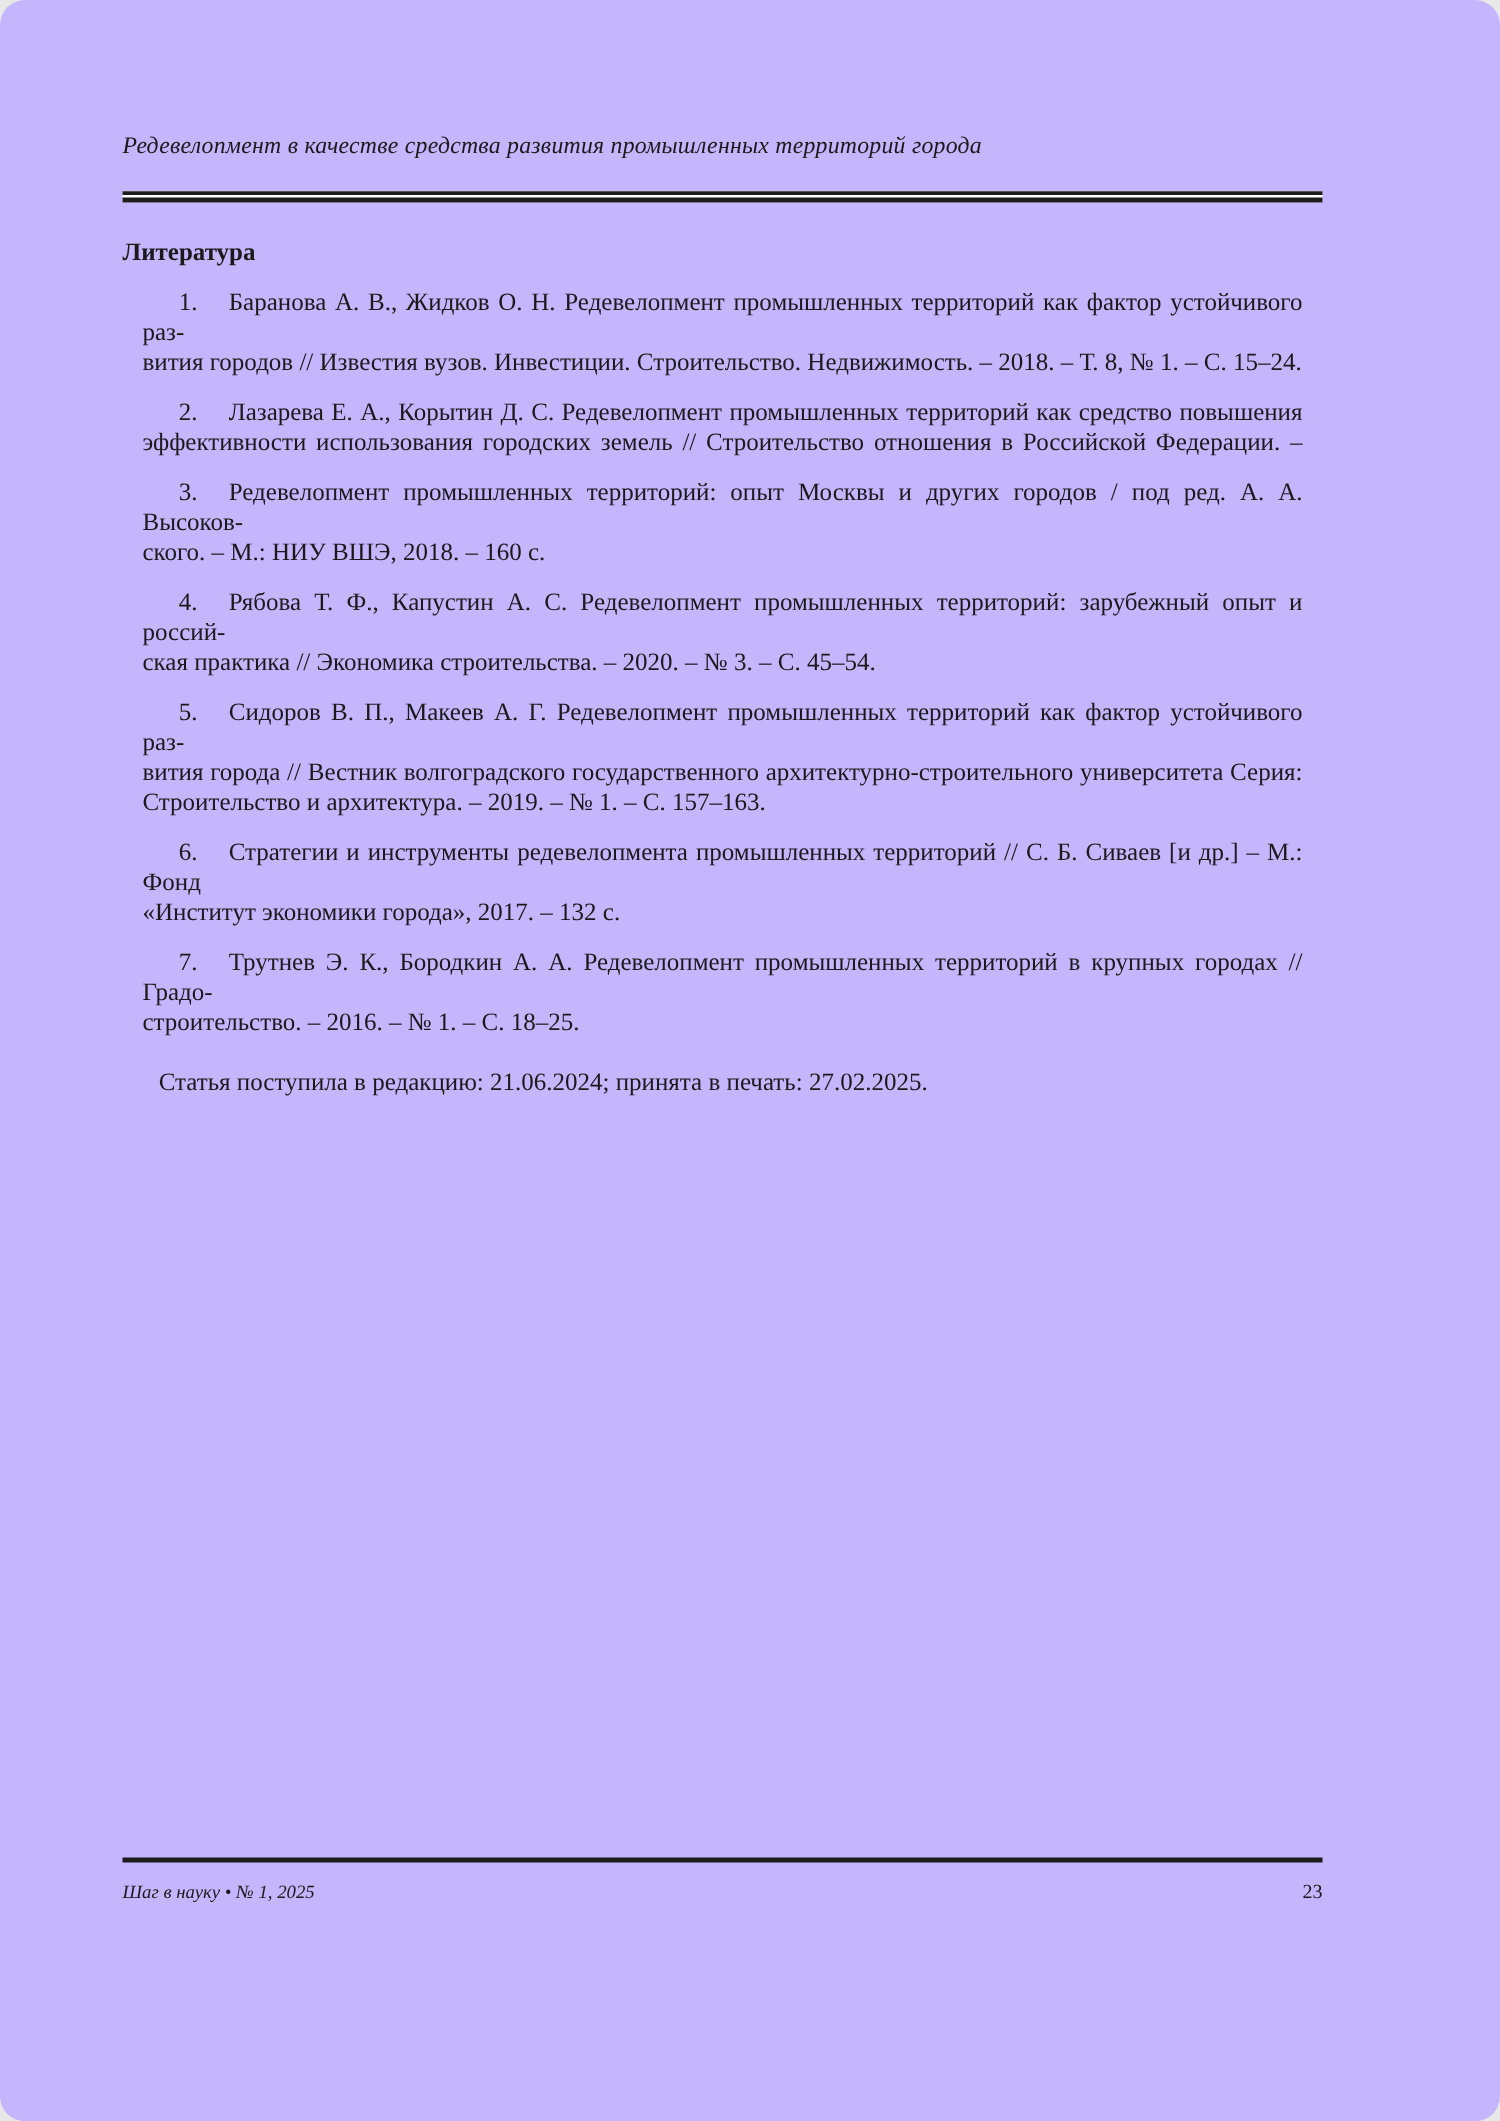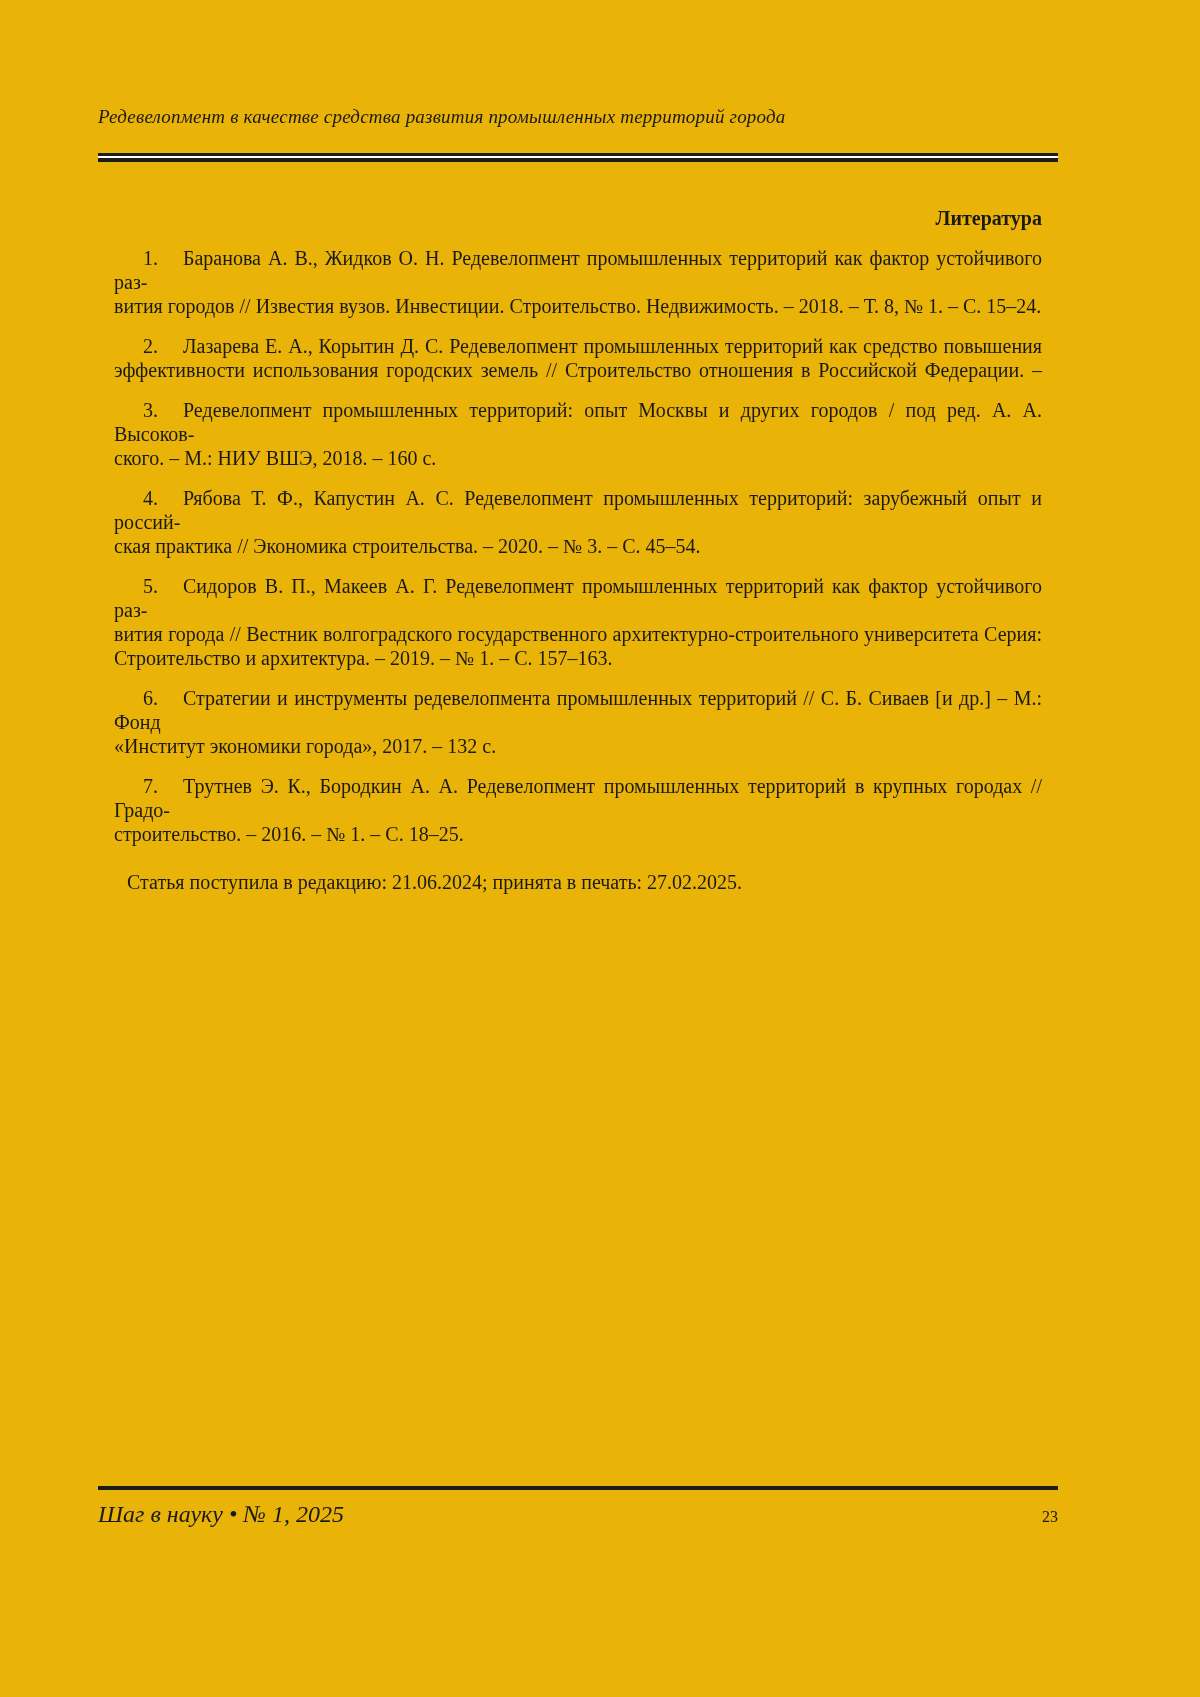--- a/index.html
+++ b/index.html
@@ -5,24 +5,25 @@
   html, body {
     margin: 0;
     padding: 0;
     background: #e8e8e8;
   }
   .page {
     position: relative;
     width: 1200px;
     height: 1697px;
     margin: 0 auto;
-    background: #eab308;
+    background: #c4b5fd;
     font-family: "Liberation Serif", serif;
     color: #1a1a1a;
     overflow: hidden;
+    border-radius: 20px;
   }
   .running-head {
     position: absolute;
     top: 106px;
     left: 98px;
     width: 960px;
     font-style: italic;
     font-size: 19px;
     line-height: 22px;
     letter-spacing: 0.2px;
@@ -39,24 +40,24 @@
   }
   .body-text {
     position: absolute;
     top: 190px;
     left: 98px;
     width: 960px;
     font-size: 20px;
     line-height: 24px;
   }
   .section-title {
-    margin: 16px;
+    margin: 0;
     font-size: 20px;
     font-weight: bold;
-    text-align: right;
+    text-align: left;
     line-height: 24px;
   }
   .entry {
     margin: 16px;
   }
   .entry-line {
     text-align: justify;
     text-align-last: justify;
   }
   .entry-line.last {
@@ -88,21 +89,21 @@
     top: 1502px;
     left: 98px;
     width: 960px;
     display: flex;
     justify-content: space-between;
     align-items: baseline;
     line-height: 24px;
   }
   .journal-line {
     font-style: italic;
-    font-size: 24px;
+    font-size: 15px;
   }
   .page-number {
     font-size: 16px;
   }
 </style>
 </head>
 <body>
 
 <div class="page">
 

